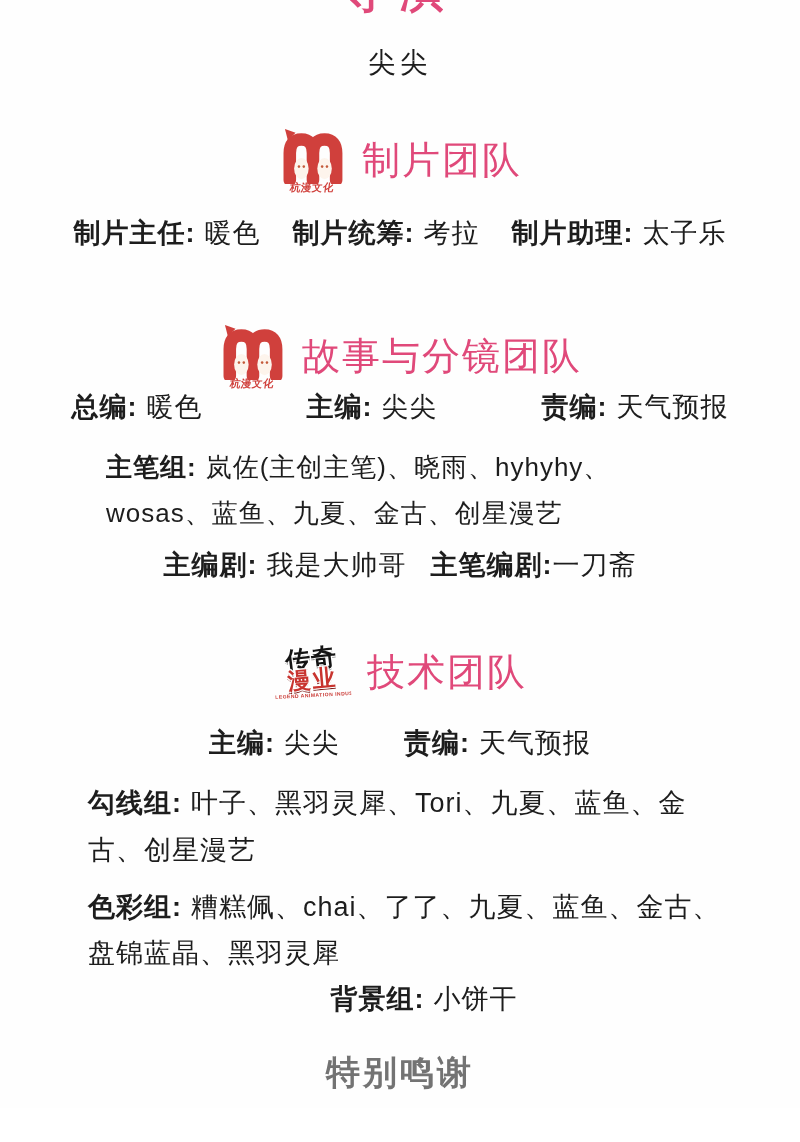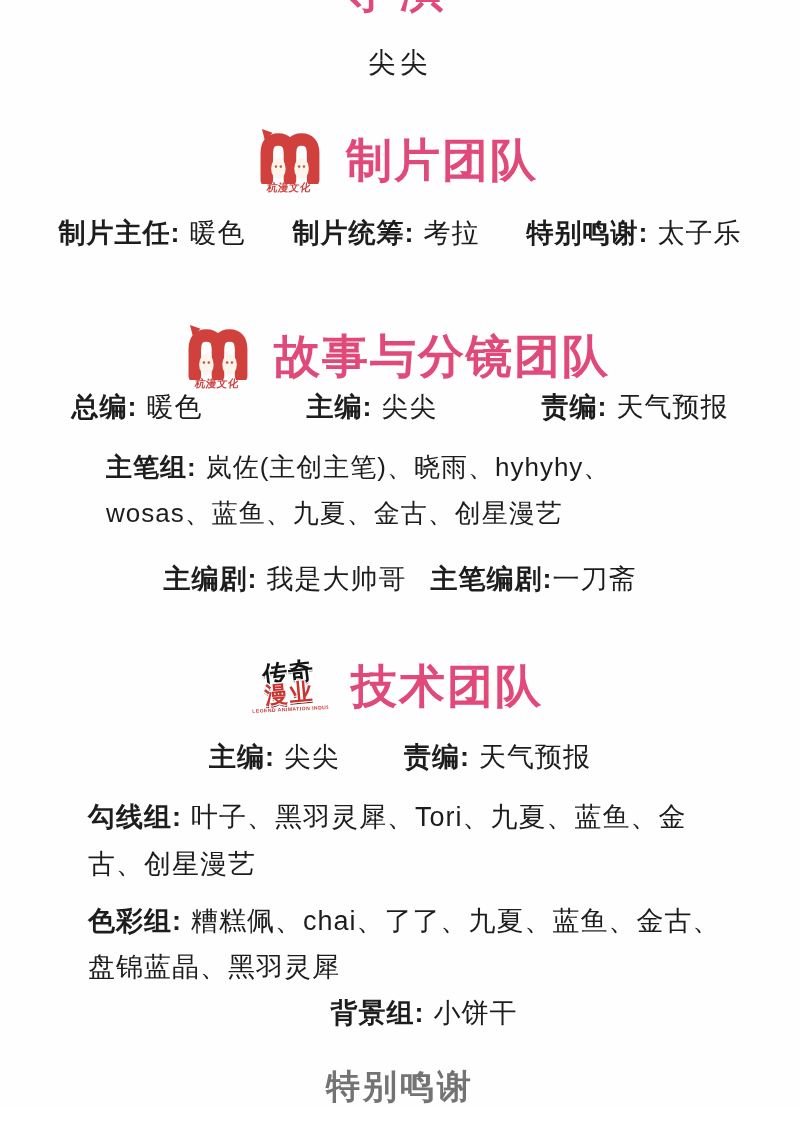--- a/index.html
+++ b/index.html
@@ -19,21 +19,21 @@
     letter-spacing:14px;line-height:44px;margin-top:-31px;
   }
   
   .person-name{
     margin-top:48px;text-align:center;
     font-size:28px;letter-spacing:4px;line-height:30px;font-weight:500;
   }
   
   .sec-header{display:flex;justify-content:center;align-items:center;gap:14px;height:72px;}
   .sec-title{
-    margin:8px;font-size:46px;font-weight:bold;color:#e0497a;letter-spacing:2px;line-height:40px;
+    margin:1px;font-size:38px;font-weight:normal;color:#e0497a;letter-spacing:2px;line-height:40px;
   }
   .hdr1{margin-top:46px;}
   .hdr2{margin-top:72px;}
   .hdr3{margin-top:56px;}
   
   .logo-m{width:70px;display:flex;flex-direction:column;align-items:center;}
   .logo-m .caption{
     font-size:10.5px;font-weight:bold;color:#d0403c;line-height:11px;
     transform:skewX(-8deg);white-space:nowrap;margin-top:-2px;letter-spacing:0.5px;
   }
@@ -52,23 +52,23 @@
   .logo-legend .lg3{
     font-size:5px;font-weight:bold;color:#c8342f;line-height:6px;letter-spacing:0.5px;
     white-space:nowrap;overflow:hidden;max-width:76px;margin-top:1px;
   }
   
   .roles{display:flex;justify-content:center;align-items:baseline;font-size:27px;line-height:30px;letter-spacing:1px;}
   .roles .pair{white-space:nowrap;}
   .roles .lbl{font-weight:bold;}
   .roles .val{font-weight:normal;margin-left:9px;}
   .roles .val.tight{margin-left:0;}
-  .roles1{margin-top:22px;gap:47px;}
+  .roles1{margin-top:22px;gap:32px;}
   .roles2{gap:104px;}
-  .roles3{margin-top:28px;gap:24px;}
+  .roles3{margin-top:14px;gap:24px;}
   .roles4{margin-top:20px;gap:64px;}
   
   .group-para{font-size:27px;letter-spacing:1px;text-align:left;}
   .group-para .lbl{font-weight:bold;margin-right:9px;}
   .para-pen{margin-top:22px;margin-left:106px;width:600px;line-height:46px;font-size:26px;}
   .para-line{margin-top:22px;margin-left:88px;width:612px;line-height:47px;}
   .para-color{margin-top:10px;margin-left:88px;width:648px;line-height:46px;}
   .bg-line{margin-top:8px;display:flex;justify-content:center;font-size:27px;line-height:30px;letter-spacing:1px;padding-left:48px;}
   .bg-line .lbl{font-weight:bold;margin-right:9px;}
   
@@ -100,21 +100,21 @@
         <circle cx="44.5" cy="40" r="1.3" fill="#c45a3a"></circle>
           <circle cx="49.5" cy="40" r="1.3" fill="#c45a3a"></circle>
       </svg>
       <div class="caption">杭漫文化</div>
     </div>
     <h2 class="sec-title">制片团队</h2>
   </div>
   <div class="roles roles1">
     <span class="pair"><span class="lbl">制片主任:</span><span class="val">暖色</span></span>
     <span class="pair"><span class="lbl">制片统筹:</span><span class="val">考拉</span></span>
-    <span class="pair"><span class="lbl">特别鸣谢:</span><span class="val">太子乐</span></span>
+    <span class="pair"><span class="lbl">制片助理:</span><span class="val">太子乐</span></span>
   </div>
 
   <div class="sec-header hdr2">
     <div class="logo-m">
       <svg width="66" height="56" viewBox="0 0 68 58">
         <polygon points="6,1 17,5 9,13" fill="#d0403c"></polygon>
         <path d="M11 54 V26 Q11 12 23 12 Q35 12 35 26 V54 M35 26 Q35 12 47 12 Q59 12 59 26 V54" fill="none" stroke="#d0403c" stroke-width="13" stroke-linecap="round"></path>
         <ellipse cx="23" cy="42" rx="7.5" ry="11" fill="#fdf4ec"></ellipse>
         <ellipse cx="47" cy="42" rx="7.5" ry="11" fill="#fdf4ec"></ellipse>
         <circle cx="20.5" cy="40" r="1.3" fill="#c45a3a"></circle>

